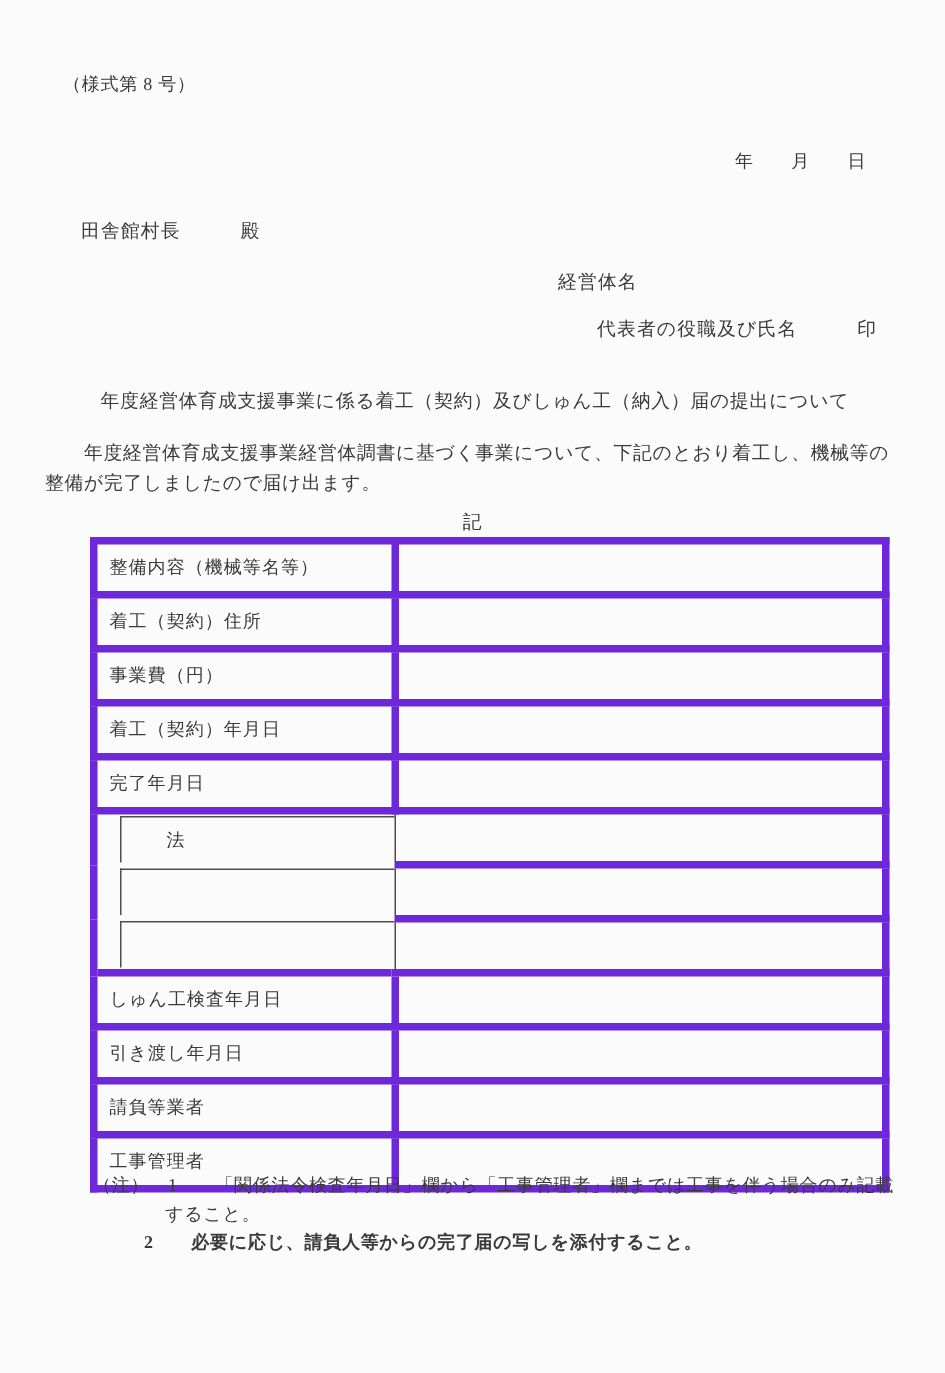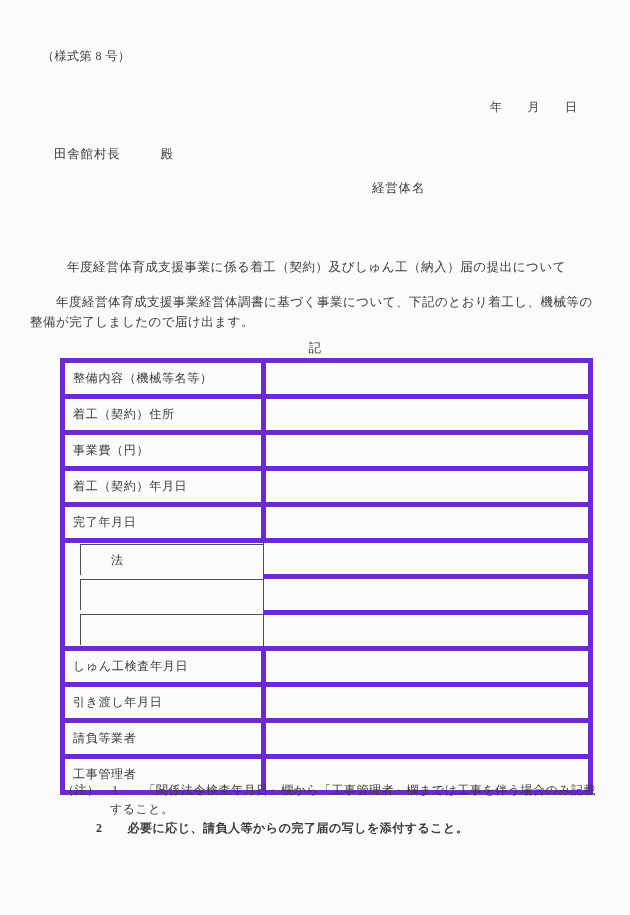--- a/index.html
+++ b/index.html
@@ -156,20 +156,21 @@
 <div class="page">
 
   <div class="abs" id="form-number">（様式第 8 号）</div>
 
   <div class="abs" id="date-line">年　　月　　日</div>
 
   <div class="abs" id="addressee">田舎館村長　　　殿</div>
 
   <div class="abs" id="entity-name">経営体名</div>
 
+  <div class="abs" id="representative">代表者の役職及び氏名　　　印</div>
 
   <div class="abs" id="doc-title">年度経営体育成支援事業に係る着工（契約）及びしゅん工（納入）届の提出について</div>
 
   <div class="abs" id="body-paragraph">　　年度経営体育成支援事業経営体調書に基づく事業について、下記のとおり着工し、機械等の
 整備が完了しましたので届け出ます。</div>
 
   <div class="abs" id="ki-marker">記</div>
 
   <table id="form-table">
     <tbody>

